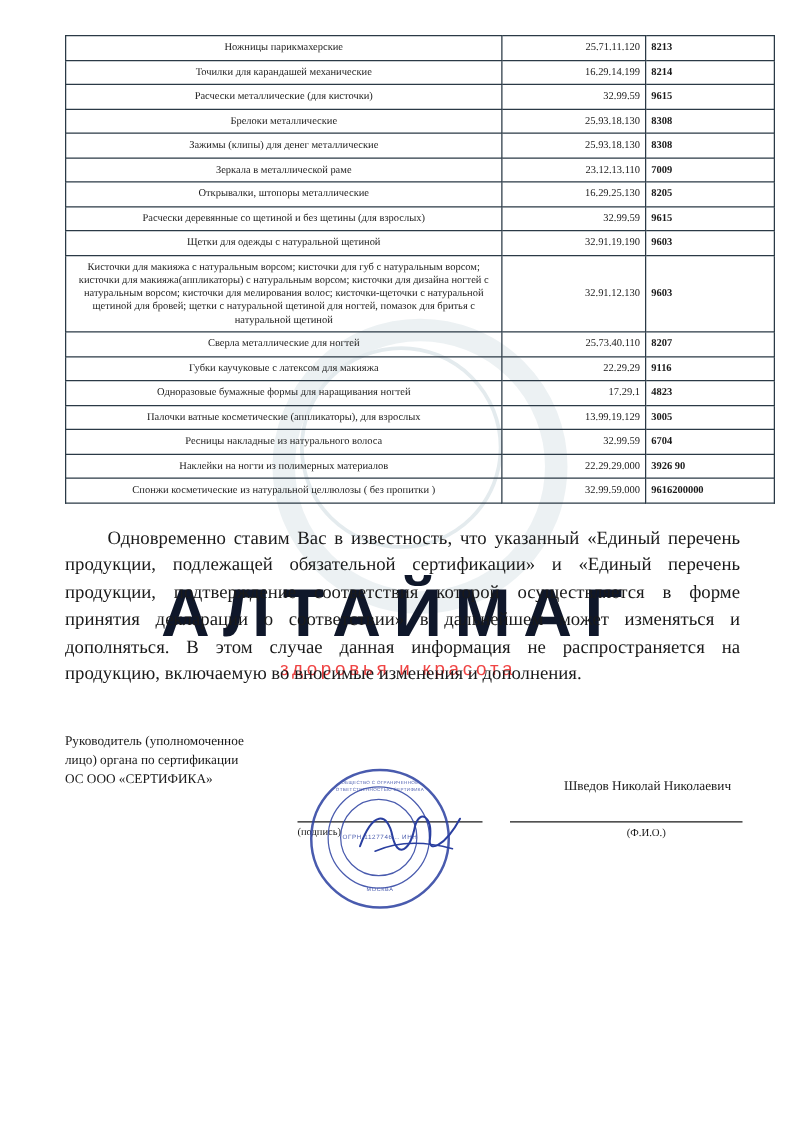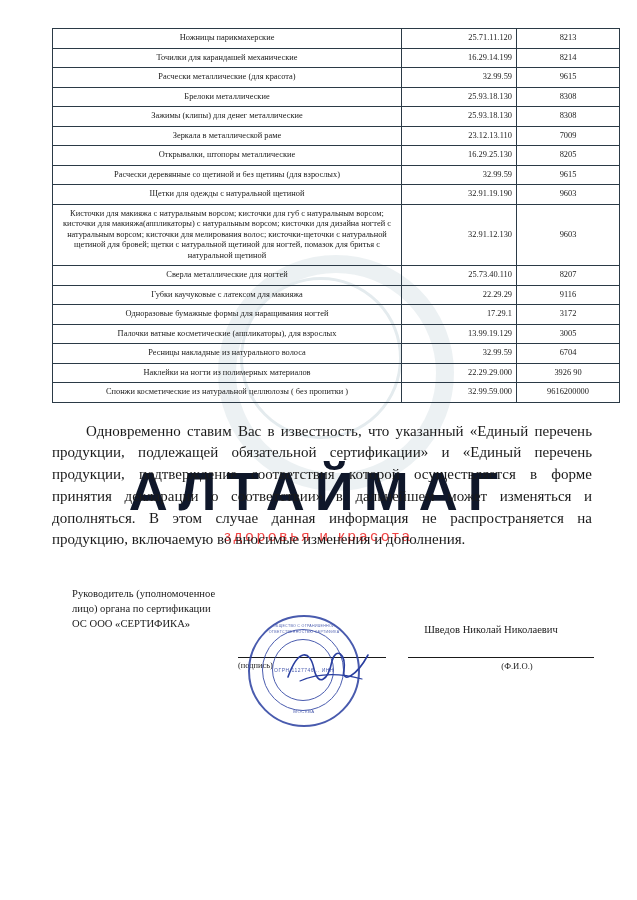--- a/index.html
+++ b/index.html
@@ -95,43 +95,43 @@
     width: 340px;
     text-align: center;
   }
   td.c-okpd {
     width: 106px;
     text-align: right;
     padding-left: 6px;
   }
   td.c-tn {
     width: 94px;
-    text-align: center;
+    text-align: left;
     padding-left: 6px;
+    font-weight: bold;
   }
 
   .para {
     margin-top: 18px;
     font-size: 15px;
     line-height: 1.45;
     text-align: justify;
     text-indent: 34px;
     width: 540px;
   }
 
   .signature-block {
     margin-top: 36px;
     position: relative;
     width: 540px;
     font-size: 10.6px;
     line-height: 1.4;
   }
   .sig-left {
     width: 250px;
-    margin-left: 20px;
   }
   .sig-lines {
     position: relative;
     margin-top: 16px;
     height: 40px;
   }
   .line-sign {
     position: absolute;
     left: 186px;
     top: 10px;
@@ -155,21 +155,21 @@
   .cap-fio {
     position: absolute;
     left: 372px;
     top: 13px;
     width: 186px;
     text-align: center;
     font-size: 8.6px;
   }
   .name-right {
     position: absolute;
-    left: 344px;
+    left: 371px;
     top: -24px;
     width: 190px;
     text-align: center;
     font-size: 10.6px;
   }
 
   
   .stamp {
     position: absolute;
     left: 196px;
@@ -246,21 +246,21 @@
         <td class="c-name">Ножницы парикмахерские</td>
         <td class="c-okpd">25.71.11.120</td>
         <td class="c-tn">8213</td>
       </tr>
       <tr>
         <td class="c-name">Точилки для карандашей механические</td>
         <td class="c-okpd">16.29.14.199</td>
         <td class="c-tn">8214</td>
       </tr>
       <tr>
-        <td class="c-name">Расчески металлические (для красота)</td>
+        <td class="c-name">Расчески металлические (для кисточки)</td>
         <td class="c-okpd">32.99.59</td>
         <td class="c-tn">9615</td>
       </tr>
       <tr>
         <td class="c-name">Брелоки металлические</td>
         <td class="c-okpd">25.93.18.130</td>
         <td class="c-tn">8308</td>
       </tr>
       <tr>
         <td class="c-name">Зажимы (клипы) для денег металлические</td>
@@ -298,21 +298,21 @@
         <td class="c-tn">8207</td>
       </tr>
       <tr>
         <td class="c-name">Губки каучуковые с латексом для макияжа</td>
         <td class="c-okpd">22.29.29</td>
         <td class="c-tn">9116</td>
       </tr>
       <tr>
         <td class="c-name">Одноразовые бумажные формы для наращивания ногтей</td>
         <td class="c-okpd">17.29.1</td>
-        <td class="c-tn">3172</td>
+        <td class="c-tn">4823</td>
       </tr>
       <tr>
         <td class="c-name">Палочки ватные косметические (аппликаторы), для взрослых</td>
         <td class="c-okpd">13.99.19.129</td>
         <td class="c-tn">3005</td>
       </tr>
       <tr>
         <td class="c-name">Ресницы накладные из натурального волоса</td>
         <td class="c-okpd">32.99.59</td>
         <td class="c-tn">6704</td>

